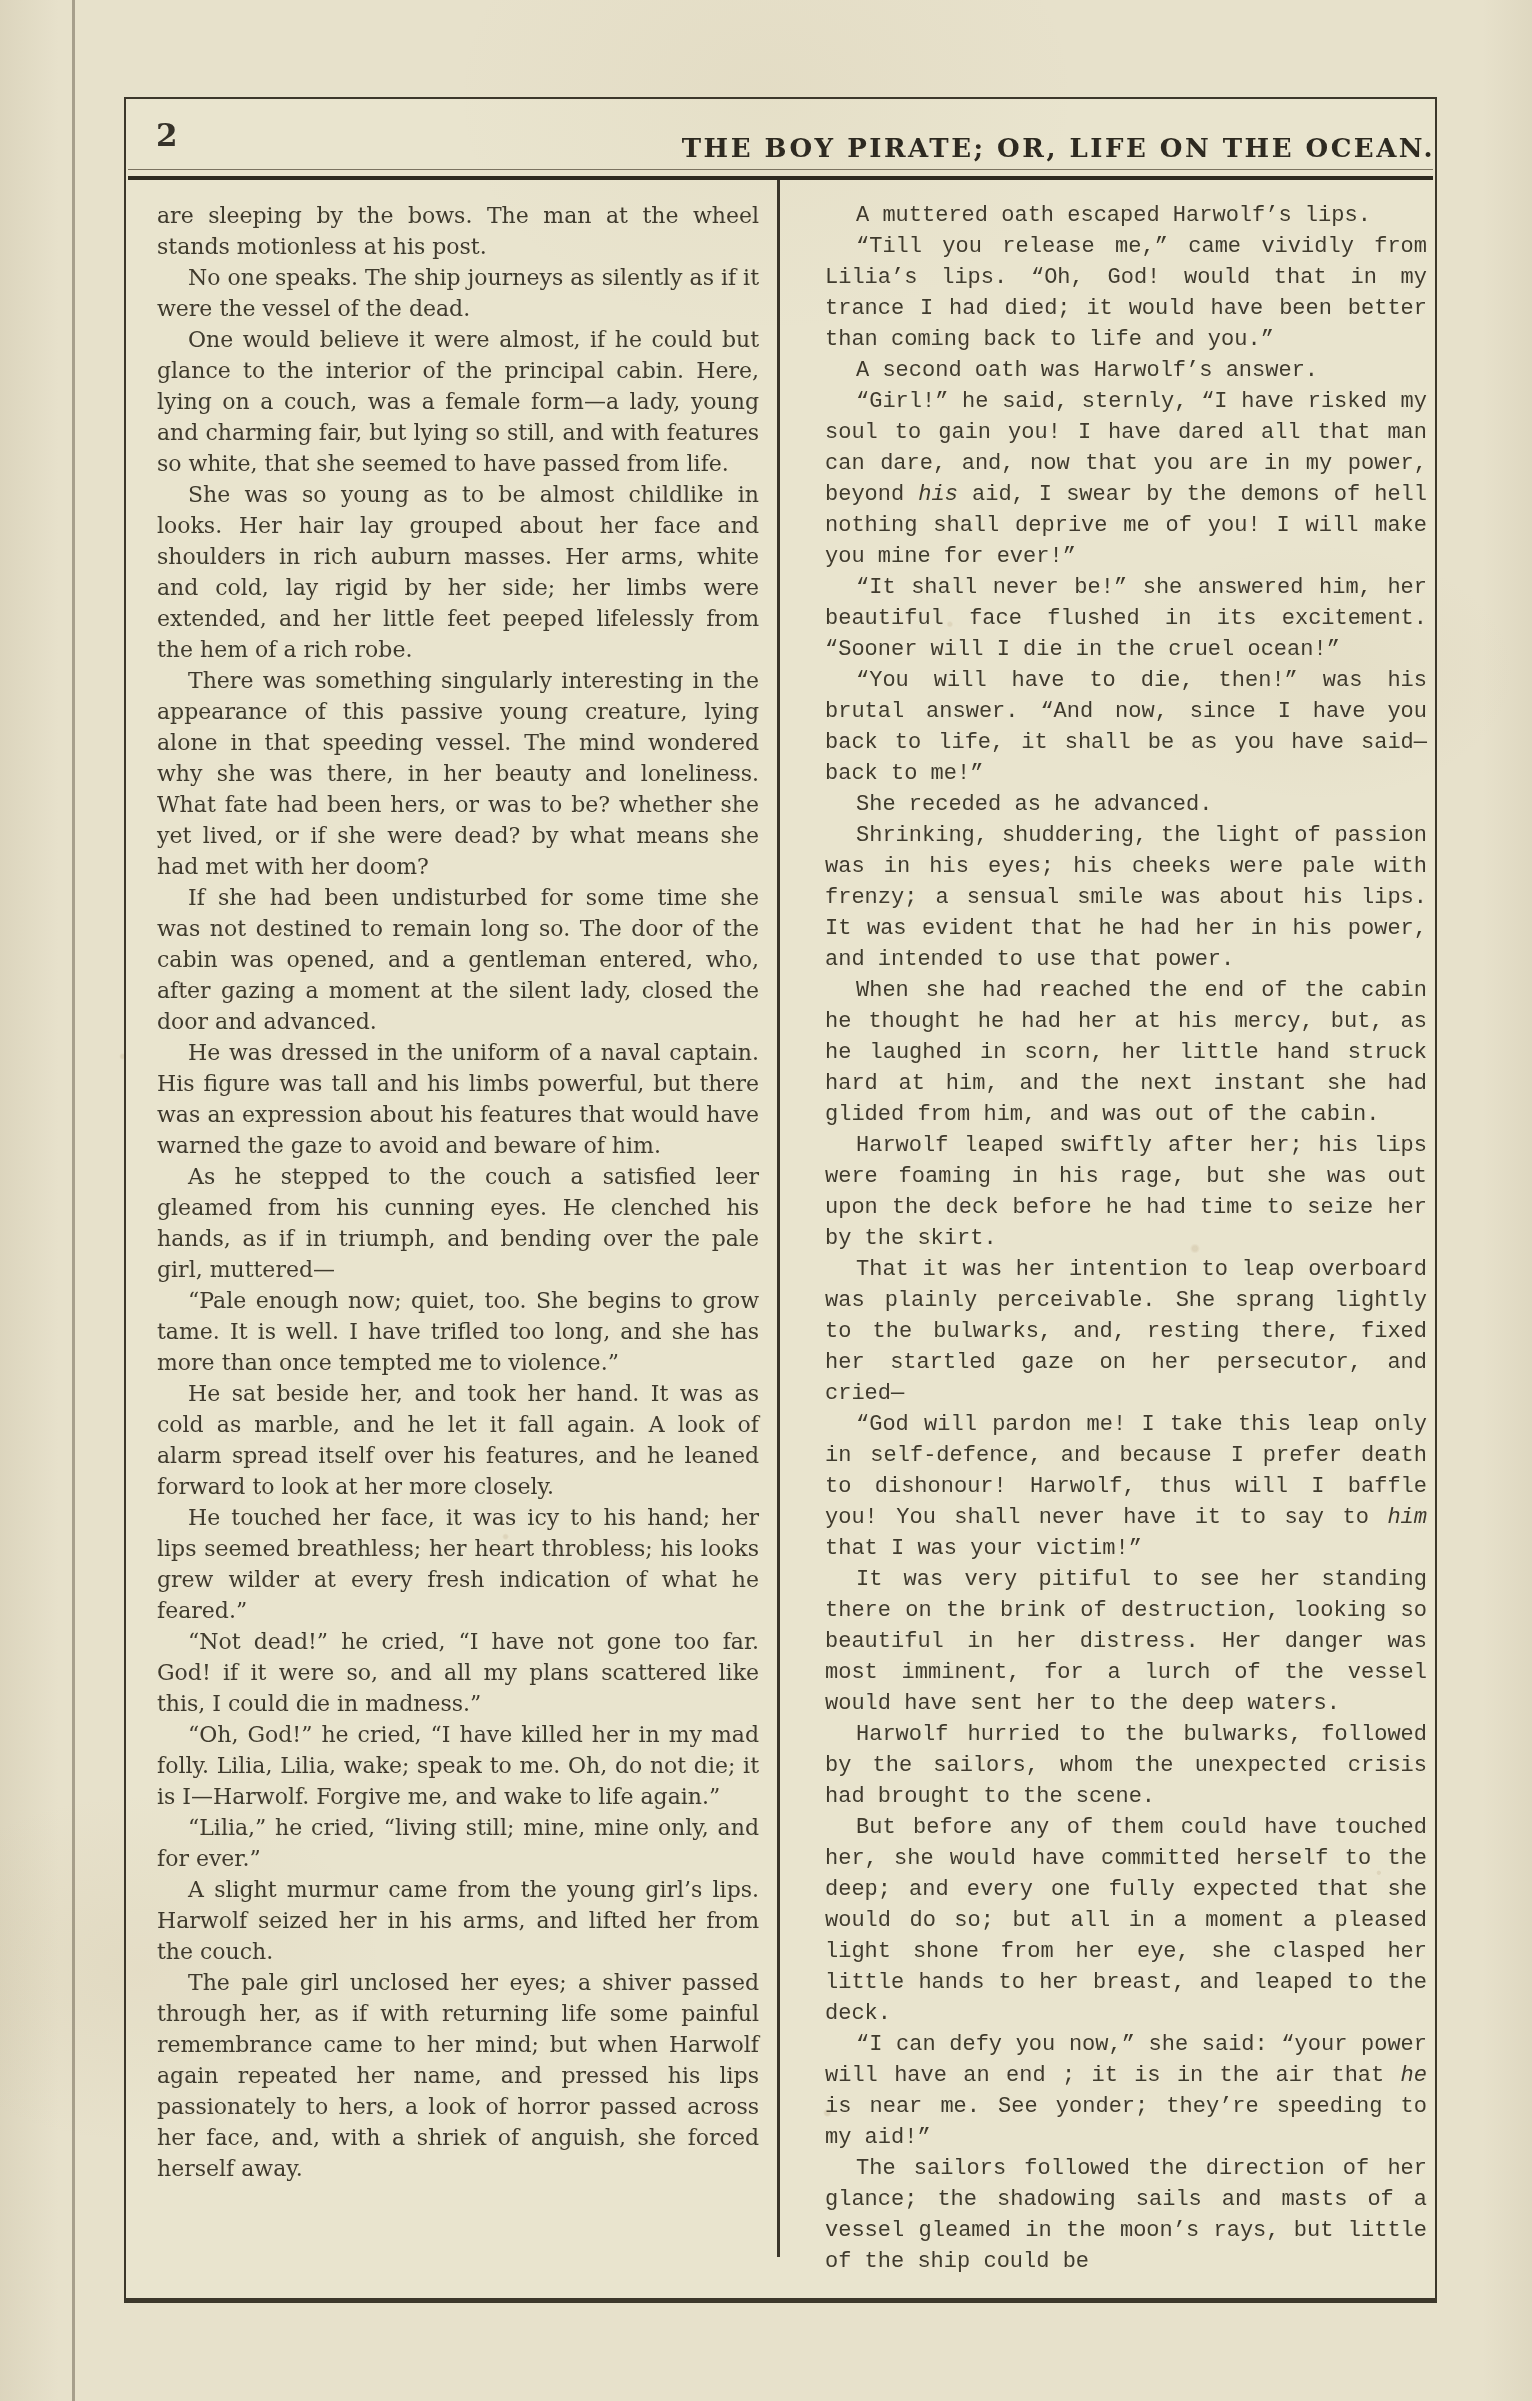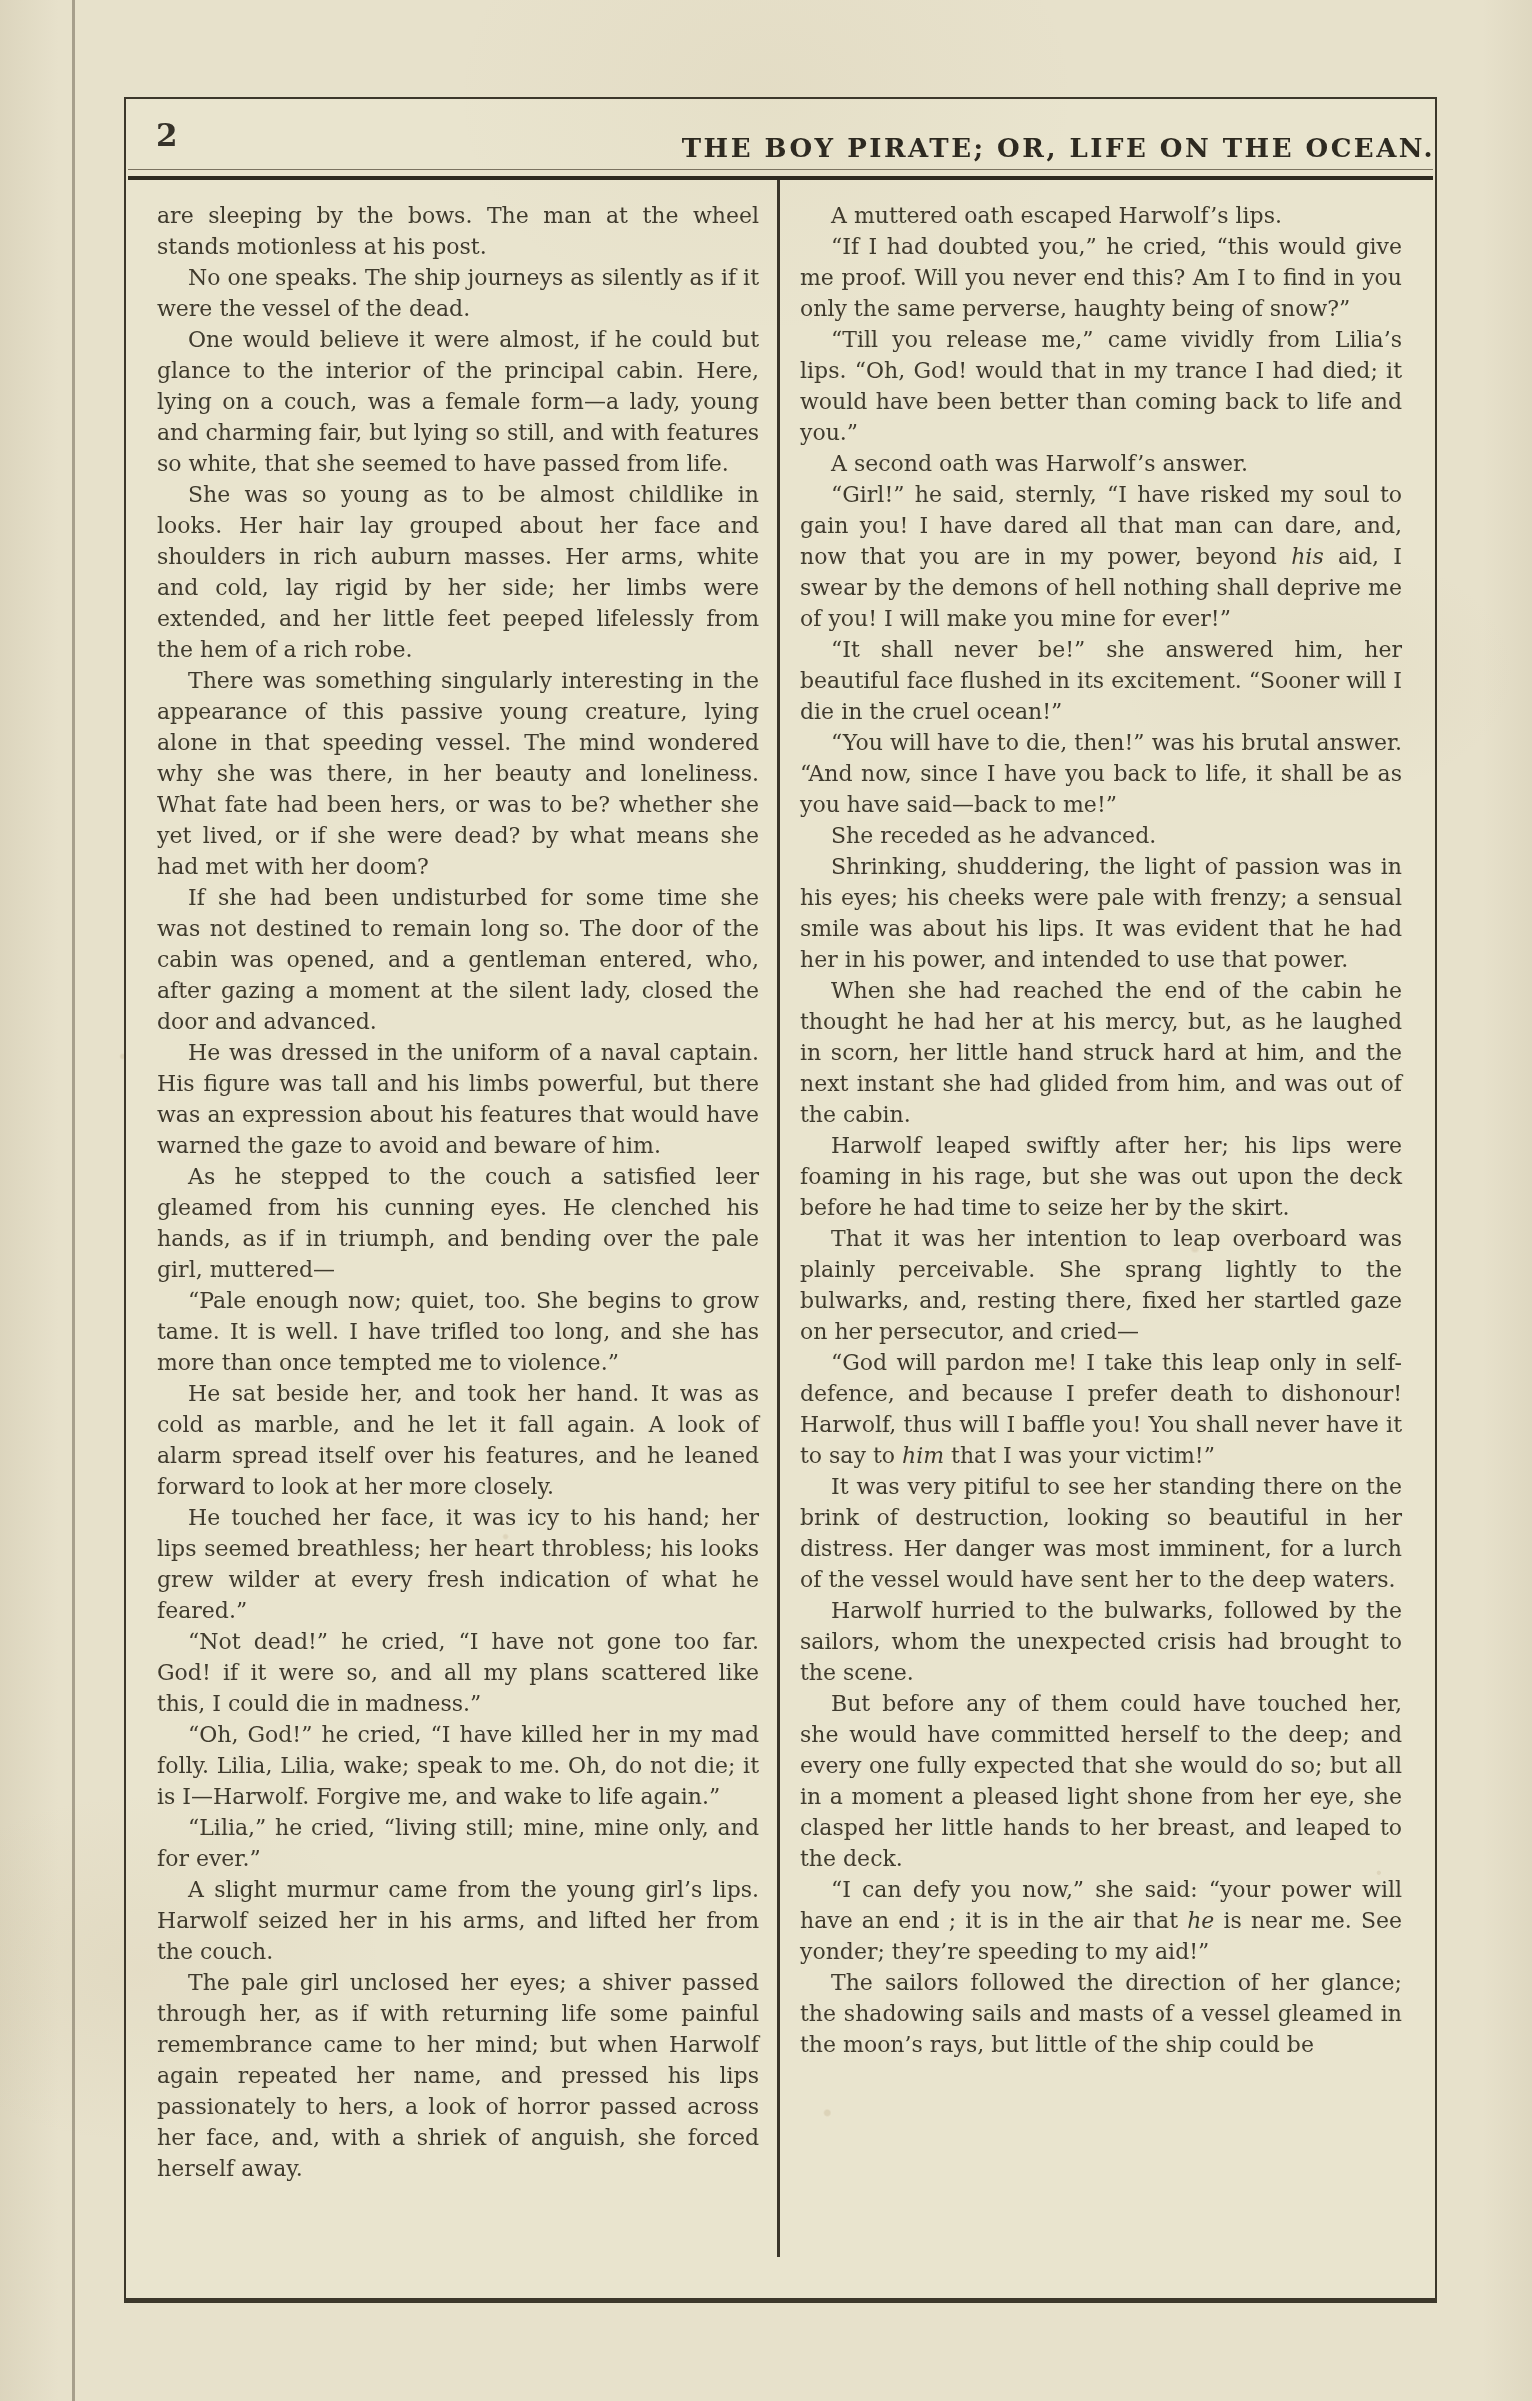--- a/index.html
+++ b/index.html
@@ -61,21 +61,21 @@
   }
   .columns { position: relative; height: 2112px; }
   .column {
     position: absolute; top: 20px;
     width: 602px;
     font-size: 22px; line-height: 31px;
     text-align: justify;
     color: #3f3a2d;
   }
   .column.left  { left: 31px; }
-  .column.right { left: 674px; }
+  .column.right { left: 699px; font-family: Liberation Mono, monospace; }
   .column p { margin: 0; text-indent: 31px; }
   .column.left p:first-child { text-indent: 0; }
   .column-divider {
     position: absolute; left: 651px; top: 0;
     width: 2.5px; height: 2077px;
     background: #3a352a;
   }
 </style>
 </head>
 <body>
@@ -103,21 +103,20 @@
           <p>He touched her face, it was icy to his hand; her lips seemed breathless; her heart throbless; his looks grew wilder at every fresh indication of what he feared.”</p>
           <p>“Not dead!” he cried, “I have not gone too far. God! if it were so, and all my plans scattered like this, I could die in madness.”</p>
           <p>“Oh, God!” he cried, “I have killed her in my mad folly.  Lilia, Lilia, wake; speak to me.  Oh, do not die; it is I—Harwolf.  Forgive me, and wake to life again.”</p>
           <p>“Lilia,” he cried, “living still; mine, mine only, and for ever.”</p>
           <p>A slight murmur came from the young girl’s lips. Harwolf seized her in his arms, and lifted her from the couch.</p>
           <p>The pale girl unclosed her eyes; a shiver passed through her, as if with returning life some painful remembrance came to her mind; but when Harwolf again repeated her name, and pressed his lips passionately to hers, a look of horror passed across her face, and, with a shriek of anguish, she forced herself away.</p>
         </div>
       <div class="column-divider"></div>
       <div class="column right">
           <p>A muttered oath escaped Harwolf’s lips.</p>
-          <p>“If I had doubted you,” he cried, “this would give me proof.  Will you never end this?  Am I to find in you only the same perverse, haughty being of snow?”</p>
           <p>“Till you release me,” came vividly from Lilia’s lips.  “Oh, God! would that in my trance I had died; it would have been better than coming back to life and you.”</p>
           <p>A second oath was Harwolf’s answer.</p>
           <p>“Girl!” he said, sternly, “I have risked my soul to gain you!  I have dared all that man can dare, and, now that you are in my power, beyond <i>his</i> aid, I swear by the demons of hell nothing shall deprive me of you!  I will make you mine for ever!”</p>
           <p>“It shall never be!” she answered him, her beautiful face flushed in its excitement.  “Sooner will I die in the cruel ocean!”</p>
           <p>“You will have to die, then!” was his brutal answer.  “And now, since I have you back to life, it shall be as you have said—back to me!”</p>
           <p>She receded as he advanced.</p>
           <p>Shrinking, shuddering, the light of passion was in his eyes; his cheeks were pale with frenzy; a sensual smile was about his lips.  It was evident that he had her in his power, and intended to use that power.</p>
           <p>When she had reached the end of the cabin he thought he had her at his mercy, but, as he laughed in scorn, her little hand struck hard at him, and the next instant she had glided from him, and was out of the cabin.</p>
           <p>Harwolf leaped swiftly after her; his lips were foaming in his rage, but she was out upon the deck before he had time to seize her by the skirt.</p>
           <p>That it was her intention to leap overboard was plainly perceivable.  She sprang lightly to the bulwarks, and, resting there, fixed her startled gaze on her persecutor, and cried—</p>

